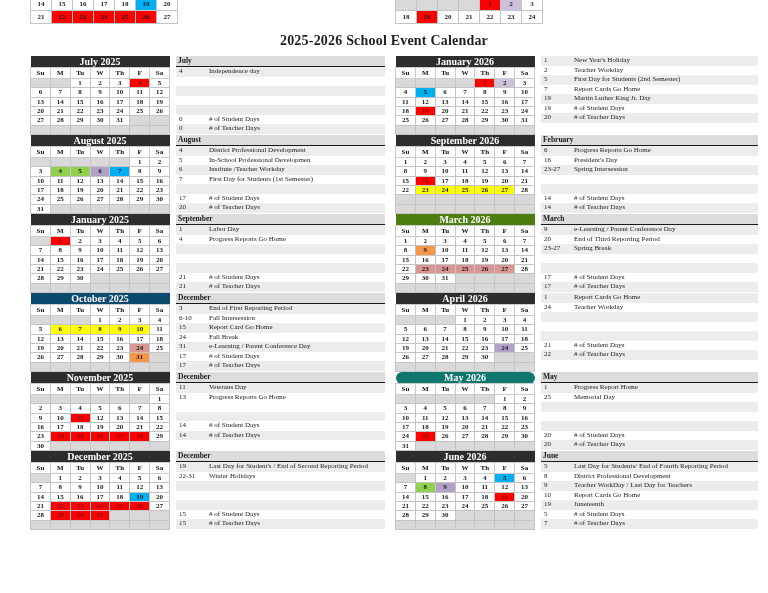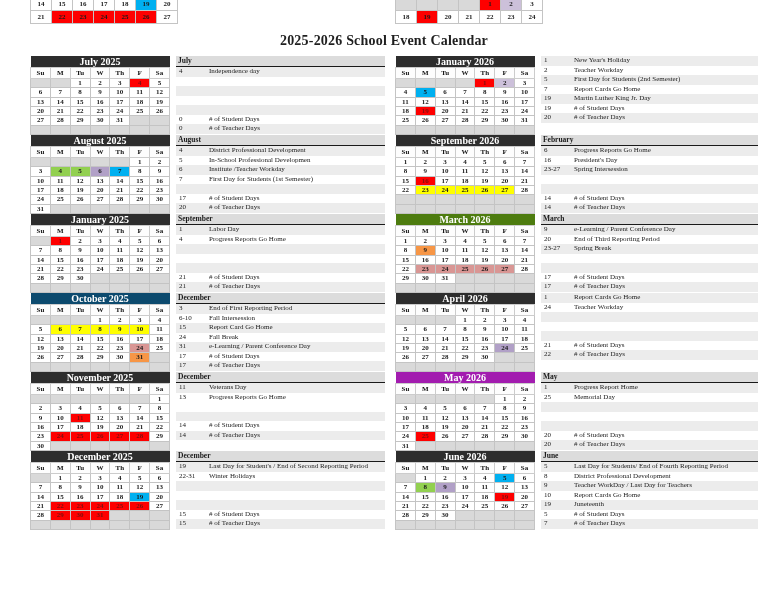--- a/index.html
+++ b/index.html
@@ -1121,21 +1121,21 @@
             <div class="ev-row stripe">
               <span class="ev-date">22</span>
               <span class="ev-text"># of Teacher Days</span>
             </div>
           </div>
         </div>
         <div class="month-section">
           <table class="cal">
             <tbody>
               <tr>
-                <th class="mh" colspan="7" style="background: #a21caf;">May 2026</th>
+                <th class="mh" colspan="7" style="background: #0f766e; border-radius: 6px;">May 2026</th>
               </tr>
               <tr class="dow">
                 <td>Su</td>
                 <td>M</td>
                 <td>Tu</td>
                 <td>W</td>
                 <td>Th</td>
                 <td>F</td>
                 <td>Sa</td>
               </tr>

